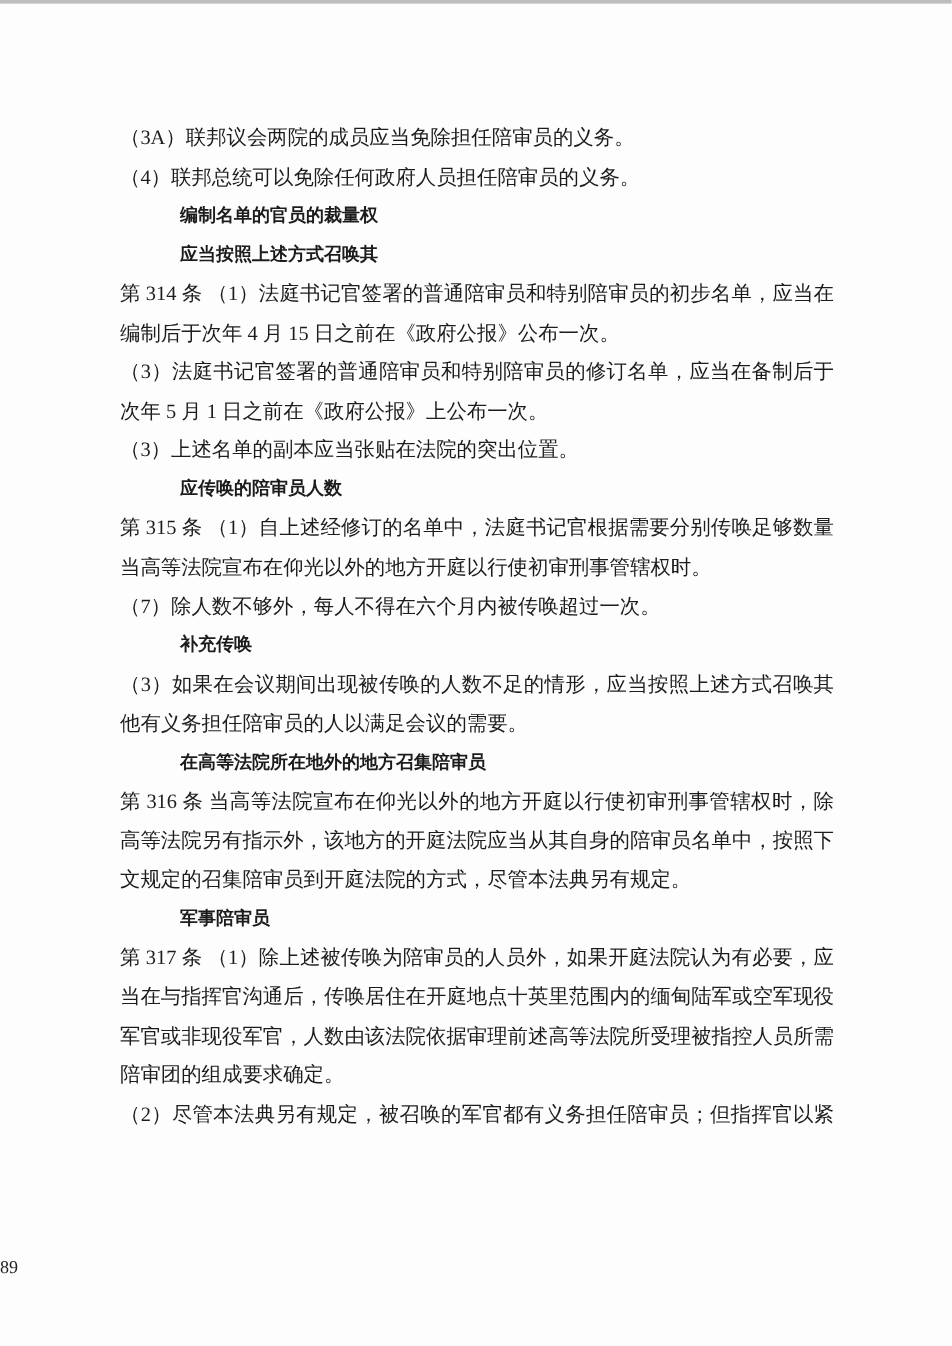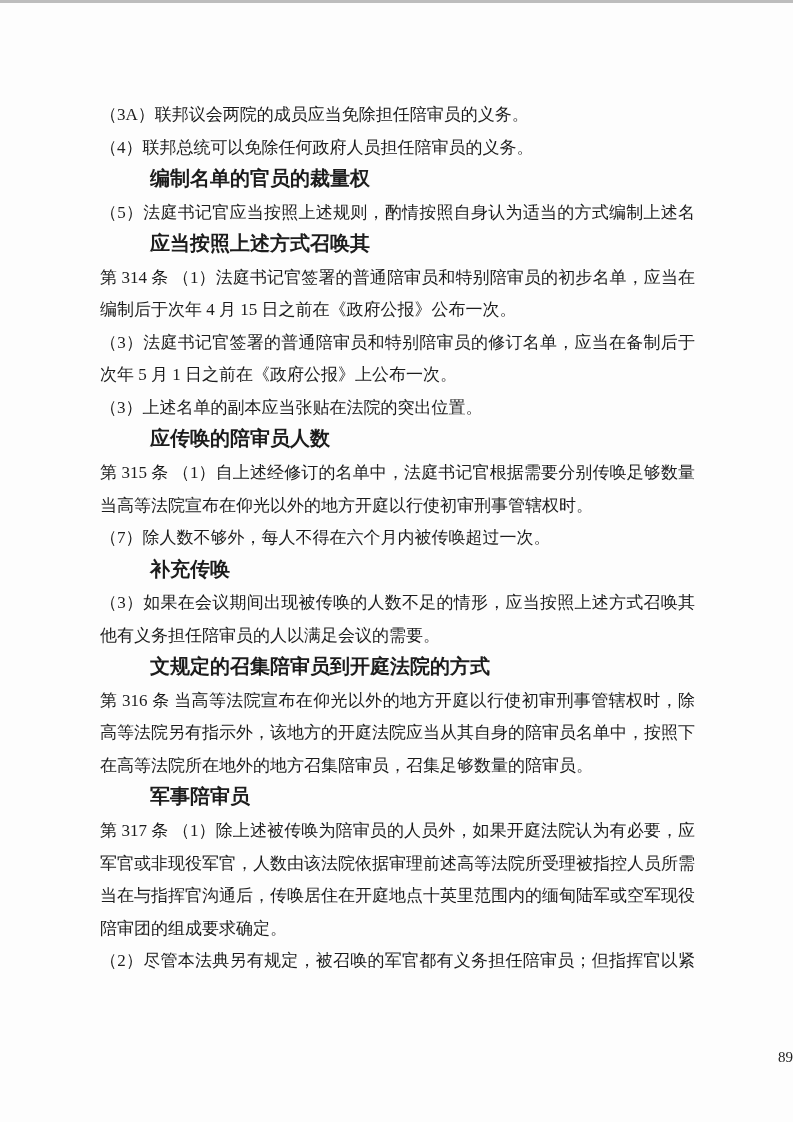--- a/index.html
+++ b/index.html
@@ -35,64 +35,63 @@
     font-size: 17px;
     white-space: nowrap;
     text-align: left;
   }
   .line.justify {
     white-space: normal;
     text-align: justify;
     text-align-last: justify;
   }
   .line.heading {
-    font-family: Liberation Mono, monospace;
+    font-family: Liberation Sans, sans-serif;
     font-weight: 700;
-    font-size: 20px;
+    font-size: 15px;
     padding-left: 50px;
   }
   .page-number {
     position: absolute;
     top: 1046px;
     left: 0;
     width: 793px;
-    text-align: right;
+    text-align: left;
     font-size: 15px;
     line-height: 22px;
     color: #222;
   }
 </style>
 </head>
 <body>
 
 <div>
   <div class="scan-edge"></div>
   <div class="text-block" id="lines-container">
       <div class="line">（3A）联邦议会两院的成员应当免除担任陪审员的义务。</div>
       <div class="line">（4）联邦总统可以免除任何政府人员担任陪审员的义务。</div>
       <div class="line heading">编制名单的官员的裁量权</div>
-      <div class="line justify">（5）法庭书记官应当按照上述规则，酌情按照自身认为适当的方式编制上述名</div>
       <div class="line heading">应当按照上述方式召唤其</div>
       <div class="line justify">第 314 条 （1）法庭书记官签署的普通陪审员和特别陪审员的初步名单，应当在</div>
       <div class="line">编制后于次年 4 月 15 日之前在《政府公报》公布一次。</div>
       <div class="line justify">（3）法庭书记官签署的普通陪审员和特别陪审员的修订名单，应当在备制后于</div>
       <div class="line">次年 5 月 1 日之前在《政府公报》上公布一次。</div>
       <div class="line">（3）上述名单的副本应当张贴在法院的突出位置。</div>
       <div class="line heading">应传唤的陪审员人数</div>
       <div class="line justify">第 315 条 （1）自上述经修订的名单中，法庭书记官根据需要分别传唤足够数量</div>
       <div class="line">当高等法院宣布在仰光以外的地方开庭以行使初审刑事管辖权时。</div>
       <div class="line">（7）除人数不够外，每人不得在六个月内被传唤超过一次。</div>
       <div class="line heading">补充传唤</div>
       <div class="line justify">（3）如果在会议期间出现被传唤的人数不足的情形，应当按照上述方式召唤其</div>
       <div class="line">他有义务担任陪审员的人以满足会议的需要。</div>
-      <div class="line heading">文规定的召集陪审员到开庭法院的方式</div>
+      <div class="line heading">在高等法院所在地外的地方召集陪审员</div>
       <div class="line justify">第 316 条 当高等法院宣布在仰光以外的地方开庭以行使初审刑事管辖权时，除</div>
       <div class="line justify">高等法院另有指示外，该地方的开庭法院应当从其自身的陪审员名单中，按照下</div>
-      <div class="line">在高等法院所在地外的地方召集陪审员，召集足够数量的陪审员。</div>
+      <div class="line">文规定的召集陪审员到开庭法院的方式，尽管本法典另有规定。</div>
       <div class="line heading">军事陪审员</div>
       <div class="line justify">第 317 条 （1）除上述被传唤为陪审员的人员外，如果开庭法院认为有必要，应</div>
+      <div class="line justify">当在与指挥官沟通后，传唤居住在开庭地点十英里范围内的缅甸陆军或空军现役</div>
       <div class="line justify">军官或非现役军官，人数由该法院依据审理前述高等法院所受理被指控人员所需</div>
-      <div class="line justify">当在与指挥官沟通后，传唤居住在开庭地点十英里范围内的缅甸陆军或空军现役</div>
       <div class="line">陪审团的组成要求确定。</div>
       <div class="line justify">（2）尽管本法典另有规定，被召唤的军官都有义务担任陪审员；但指挥官以紧</div>
     </div>
   <div class="page-number">89</div>
 </div>
 
 </body></html>

